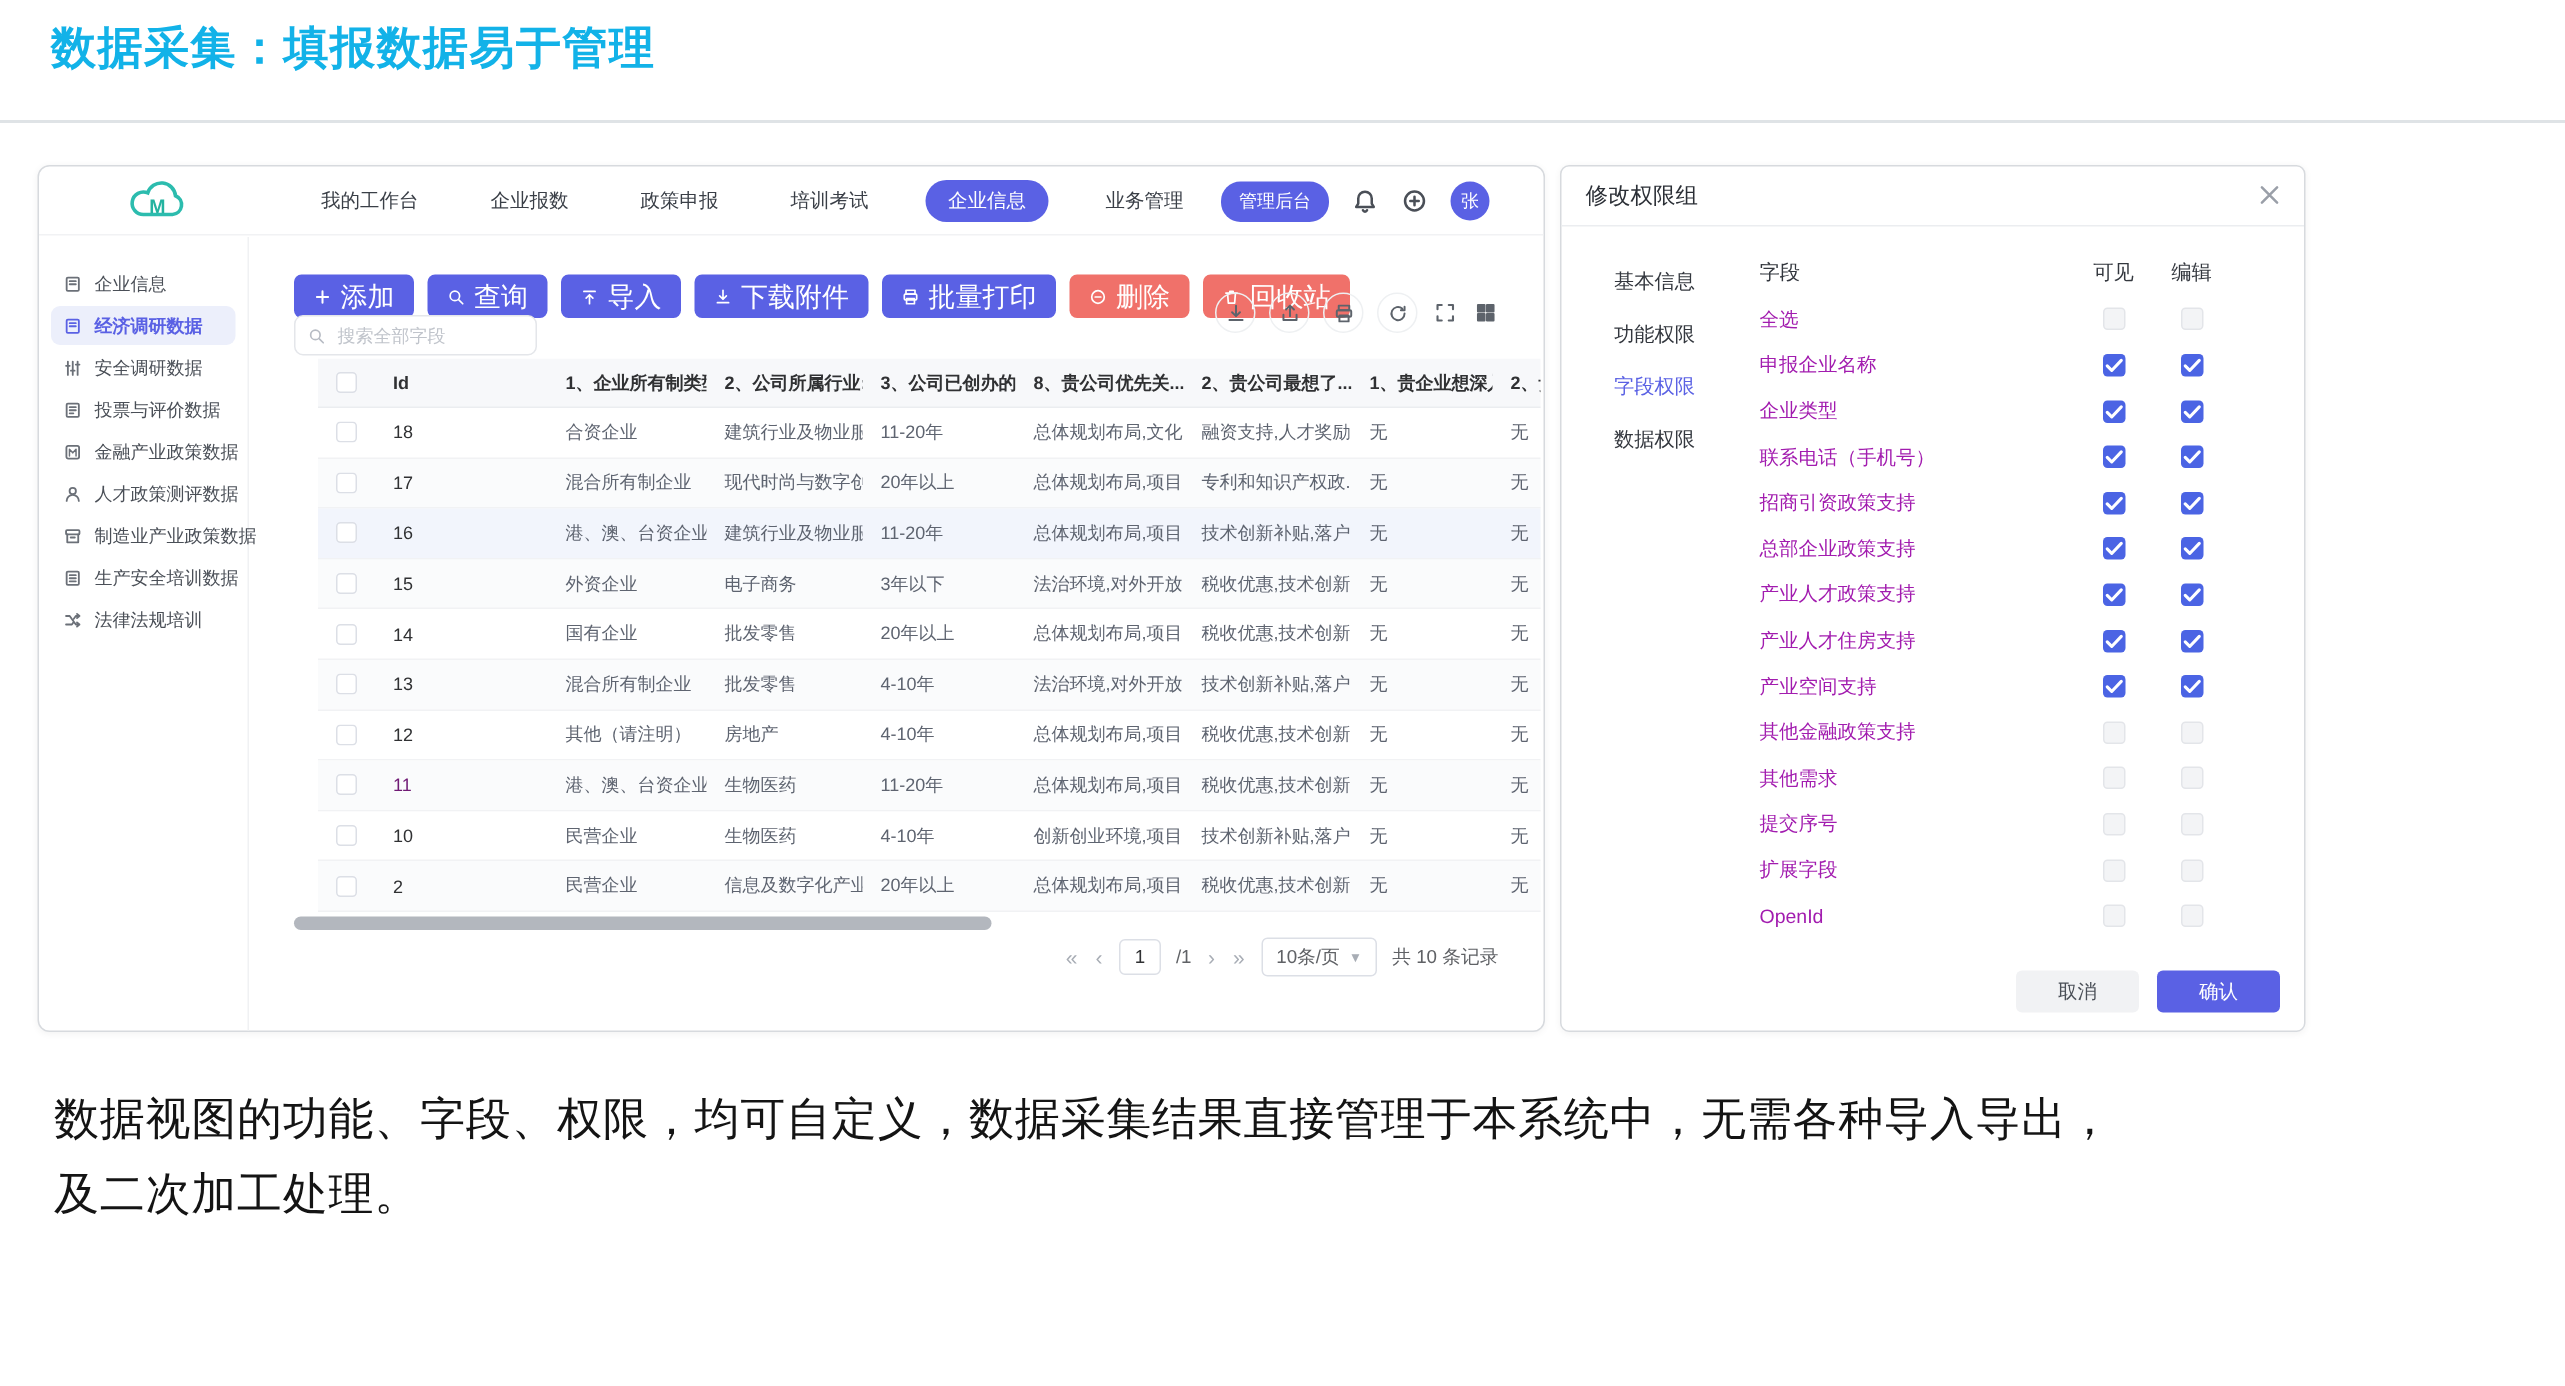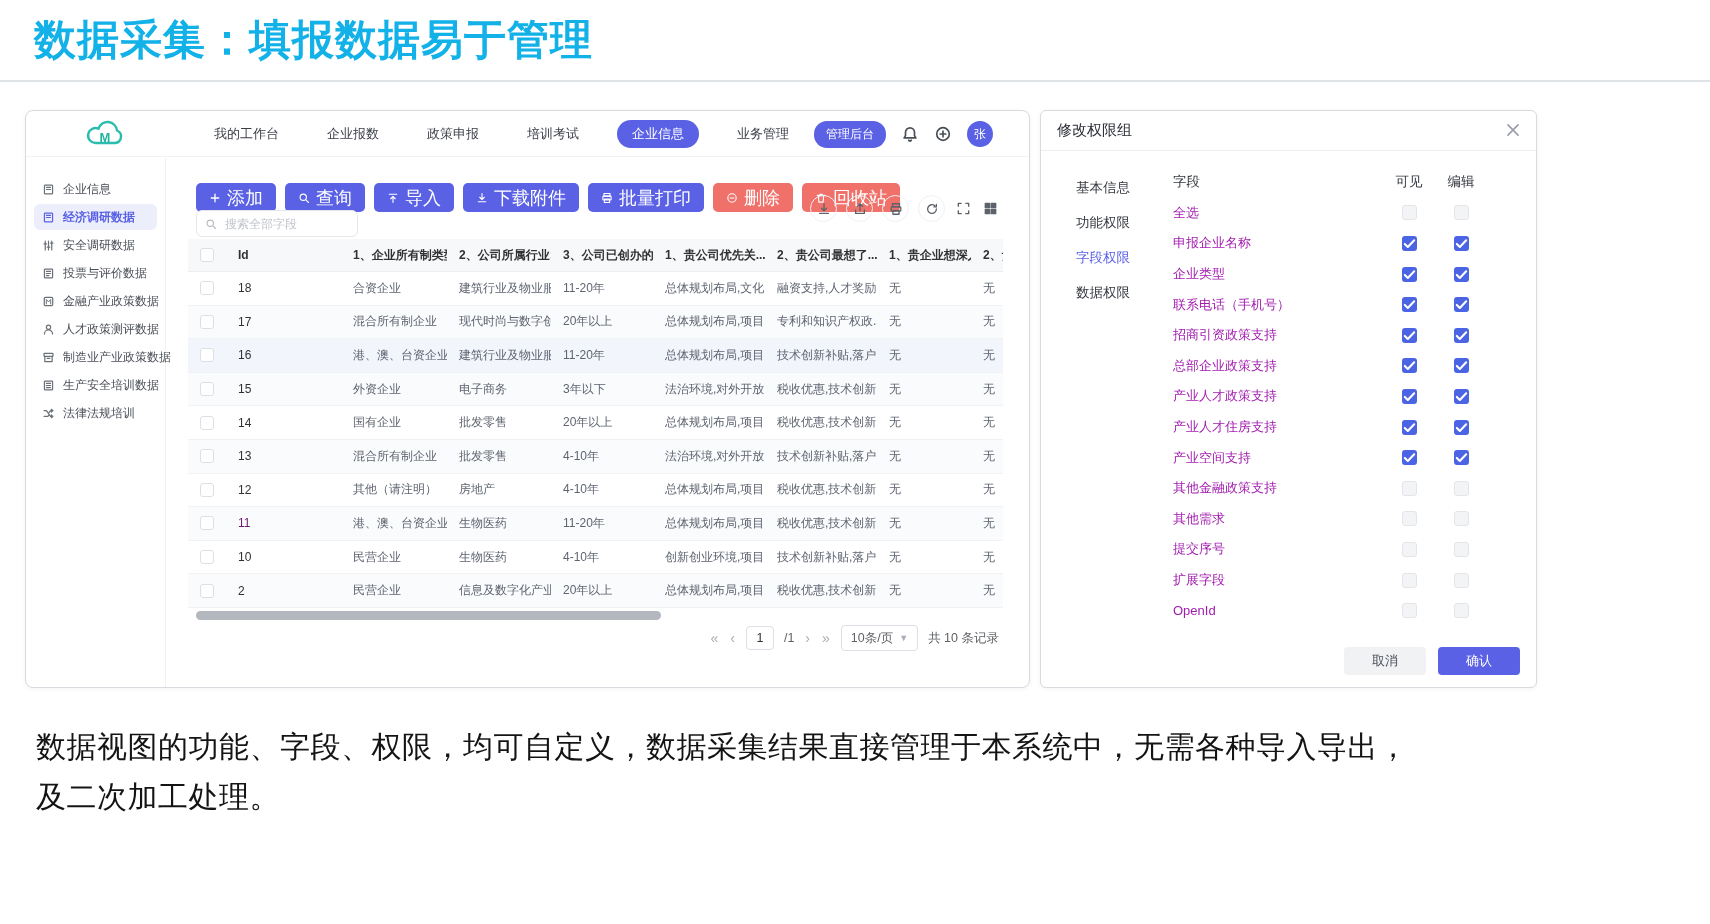--- a/index.html
+++ b/index.html
@@ -1,19 +1,19 @@
 <!DOCTYPE html>
 <html><head>
 <meta charset="utf-8">
 <style>
   * { margin:0; padding:0; box-sizing:border-box; }
   html,body { width:1710px; height:924px; background:#fff; font-family:"Liberation Sans", sans-serif; overflow:hidden; }
 
   
-  .page-title { position:absolute; left:34px; top:12px; font-size:42px; font-weight:bold; color:#12b2e8; letter-spacing:1px; }
+  .page-title { position:absolute; left:34px; top:12px; font-size:30px; font-weight:bold; color:#12b2e8; letter-spacing:1px; }
   .title-divider { position:absolute; left:0; top:80px; width:1710px; height:2px; background:#dfe3e6; }
   .page-desc { position:absolute; left:36px; top:722px; width:1620px; font-size:30px; color:#141414; line-height:50px; letter-spacing:0.5px; }
 
   
   .app-window { position:absolute; left:25px; top:110px; width:1005px; height:578px; background:#fff; border:1px solid #d7dade; border-radius:8px; box-shadow:0 1px 5px rgba(0,0,0,.05); overflow:hidden; }
   .appbar { position:absolute; left:0; top:0; width:100%; height:46px; border-bottom:1px solid #f1f2f4; }
   .logo { position:absolute; left:58px; top:7px; width:42px; height:32px; }
   .nav-menu { position:absolute; left:178px; top:0; height:46px; display:flex; align-items:center; gap:28px; }
   .nav-item { font-size:13px; color:#3a3f47; padding:5px 10px; cursor:pointer; white-space:nowrap; }
   .nav-item.active { background:#5a61e4; color:#fff; border-radius:14px; padding:5px 15px; }
@@ -37,21 +37,21 @@
   .tbtn .bicon { width:12px; height:12px; display:flex; }
   .search-box { position:absolute; left:170px; top:99px; width:162px; height:27px; border:1px solid #e4e6ea; border-radius:6px; display:flex; align-items:center; padding:0 8px; gap:8px; background:#fff; }
   .search-box input { border:none; outline:none; font-size:12px; width:120px; color:#333; font-family:"Liberation Sans",sans-serif; }
   .search-box input::placeholder { color:#c0c4cb; }
   .search-box .sicon { width:12px; height:12px; color:#b7bcc4; display:flex; }
   .tools-right { position:absolute; right:30px; top:84px; display:flex; align-items:center; gap:9px; }
   .round-tool { width:27px; height:27px; border:1px solid #eef0f2; border-radius:50%; display:flex; align-items:center; justify-content:center; color:#5d636b; cursor:pointer; }
   .plain-tool { width:18px; height:18px; display:flex; align-items:center; justify-content:center; color:#5d636b; cursor:pointer; }
 
   
-  .data-table { position:absolute; left:162px; top:128px; width:815px; height:371px; overflow:hidden; font-size:12px; }
+  .data-table { position:absolute; left:186px; top:128px; width:815px; height:371px; overflow:hidden; font-size:12px; }
   .t-row { display:flex; width:895px; height:33.6px; align-items:center; border-bottom:1px solid #f1f2f4; background:#fff; }
   .t-row.head { background:#f7f8fa; color:#303133; font-weight:bold; height:33px; border-bottom:1px solid #ebedf0; }
   .t-row.alt { background:#fafbfc; }
   .t-row.hl { background:#f2f5fc; }
   .t-cell { padding:0 12px; color:#5e6470; white-space:nowrap; overflow:hidden; flex:none; border:none; }
   .t-row.head .t-cell { color:#303133; }
   .cbx { width:14px; height:14px; border:1px solid #dcdfe6; border-radius:3px; background:#fff; cursor:pointer; }
   .h-scrollbar { position:absolute; left:170px; top:500px; width:815px; height:9px; }
   .h-thumb { width:465px; height:9px; border-radius:5px; background:#b3b7be; }
 
@@ -330,21 +330,21 @@
 
   <div class="data-table" id="dataTable">
       <div class="t-row head">
         <div class="t-cell" style="width:38px;display:flex;justify-content:center">
           <span class="cbx"></span>
         </div>
         <div class="t-cell" style="width:115px">Id</div>
         <div class="t-cell" style="width:106px">1、企业所有制类型:</div>
         <div class="t-cell" style="width:104px">2、公司所属行业:</div>
         <div class="t-cell" style="width:102px">3、公司已创办的...</div>
-        <div class="t-cell" style="width:112px">1、贵公司优先关...</div>
+        <div class="t-cell" style="width:112px">8、贵公司优先关...</div>
         <div class="t-cell" style="width:112px">2、贵公司最想了...</div>
         <div class="t-cell" style="width:94px">1、贵企业想深入...</div>
         <div class="t-cell" style="width:112px">2、贵</div>
       </div>
       <div class="t-row">
         <div class="t-cell" style="width:38px;display:flex;justify-content:center">
           <span class="cbx"></span>
         </div>
         <div class="t-cell" style="width:115px;color:#303133;">18</div>
         <div class="t-cell" style="width:106px;">合资企业</div>

